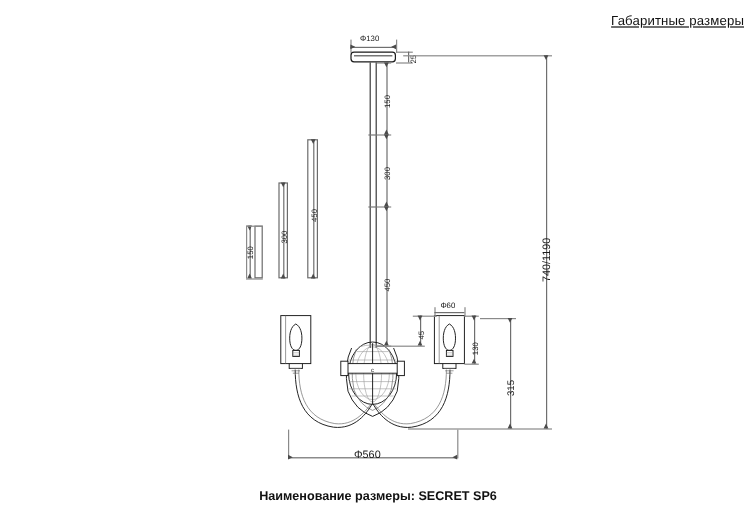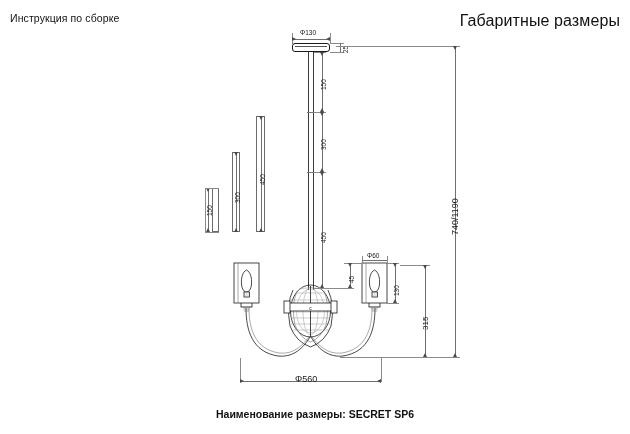--- a/index.html
+++ b/index.html
@@ -5,21 +5,21 @@
   html,body{margin:0;padding:0;background:#ffffff;}
   body{
     width:630px;height:434px;position:relative;overflow:hidden;
     font-family:"Liberation Sans", sans-serif;
     color:#111;
   }
   .page{position:absolute;inset:0;}
 
   
   .hdr-left{position:absolute;left:10px;top:12px;font-size:10.5px;letter-spacing:.1px;}
-  .hdr-right{position:absolute;right:10px;top:12px;font-size:16px;letter-spacing:.1px;}
+  .hdr-right{position:absolute;right:10px;top:12px;font-size:11px;letter-spacing:.1px;text-decoration:underline;}
   .footer{position:absolute;left:0;right:0;top:408px;text-align:center;font-size:10.5px;font-weight:bold;}
 
   
   .ln{position:absolute;background:#1a1a1a;}
   .h{height:1px;}
   .v{width:1px;}
   .ext{background:#8a8a8a;}          
   .dim{background:#6f6f6f;}          
 
   .dimtxt{
@@ -43,21 +43,20 @@
   .stroke{fill:none;stroke:#1a1a1a;stroke-width:.8;}
   .stroke-thin{fill:none;stroke:#707070;stroke-width:.6;}
   .stroke-fine{fill:none;stroke:#9a9a9a;stroke-width:.5;}
   .fillw{fill:#ffffff;stroke:#1a1a1a;stroke-width:.8;}
 </style>
 </head>
 <body>
 
 <div class="page">
 
-  <div class="hdr-left">Инструкция по сборке</div>
   <div class="hdr-right">Габаритные размеры</div>
 
   <div class="ln v ext" style="left:292px;top:33px;height:11px;"></div>
   <div class="ln v ext" style="left:330px;top:33px;height:11px;"></div>
   <div class="ln h dim" style="left:292px;top:39px;width:38px;"></div>
   <div class="arrow ar-r" style="left:292px;top:37px;"></div>
   <div class="arrow ar-l" style="left:326px;top:37px;"></div>
   <div class="dimtxt" style="left:300px;top:29px;">Φ130</div>
 
   <div class="box" style="left:292px;top:43px;width:38px;height:9px;border-radius:3px;"></div>

